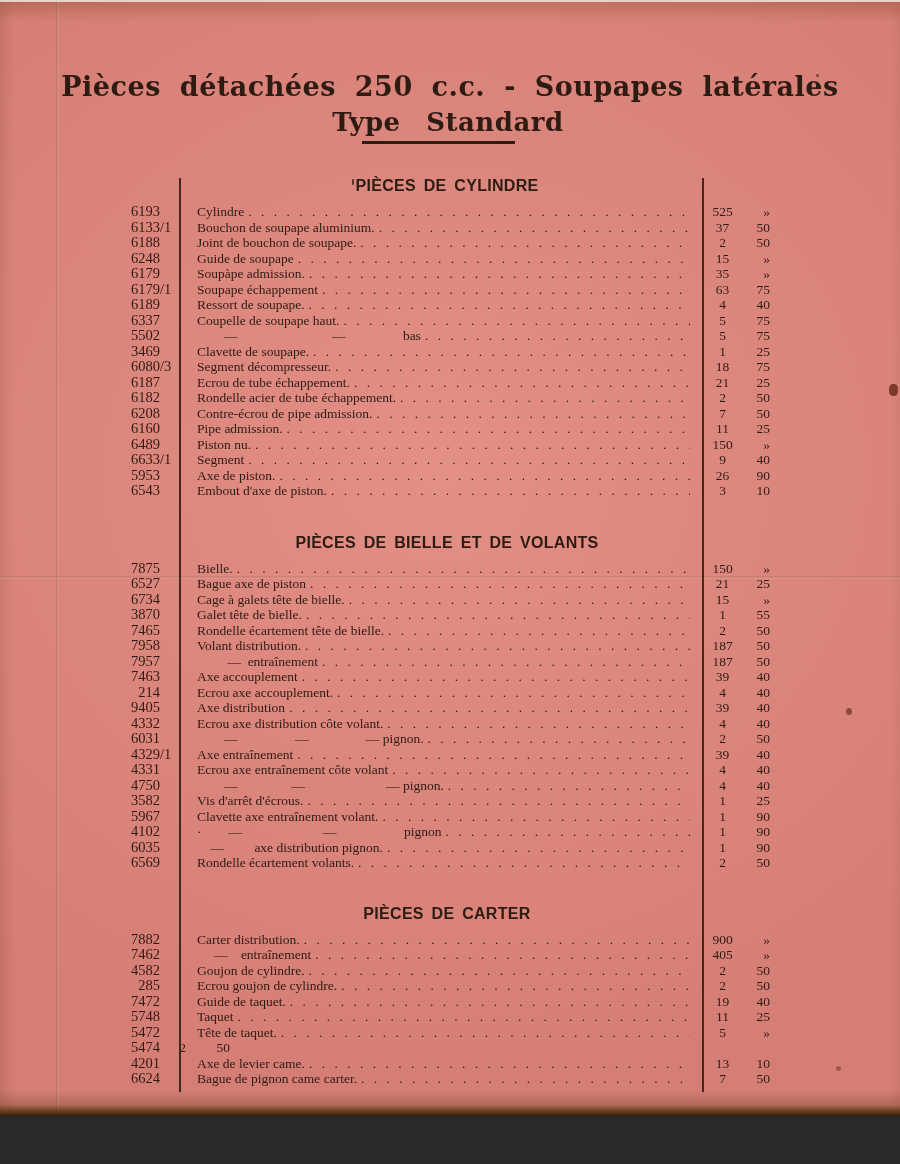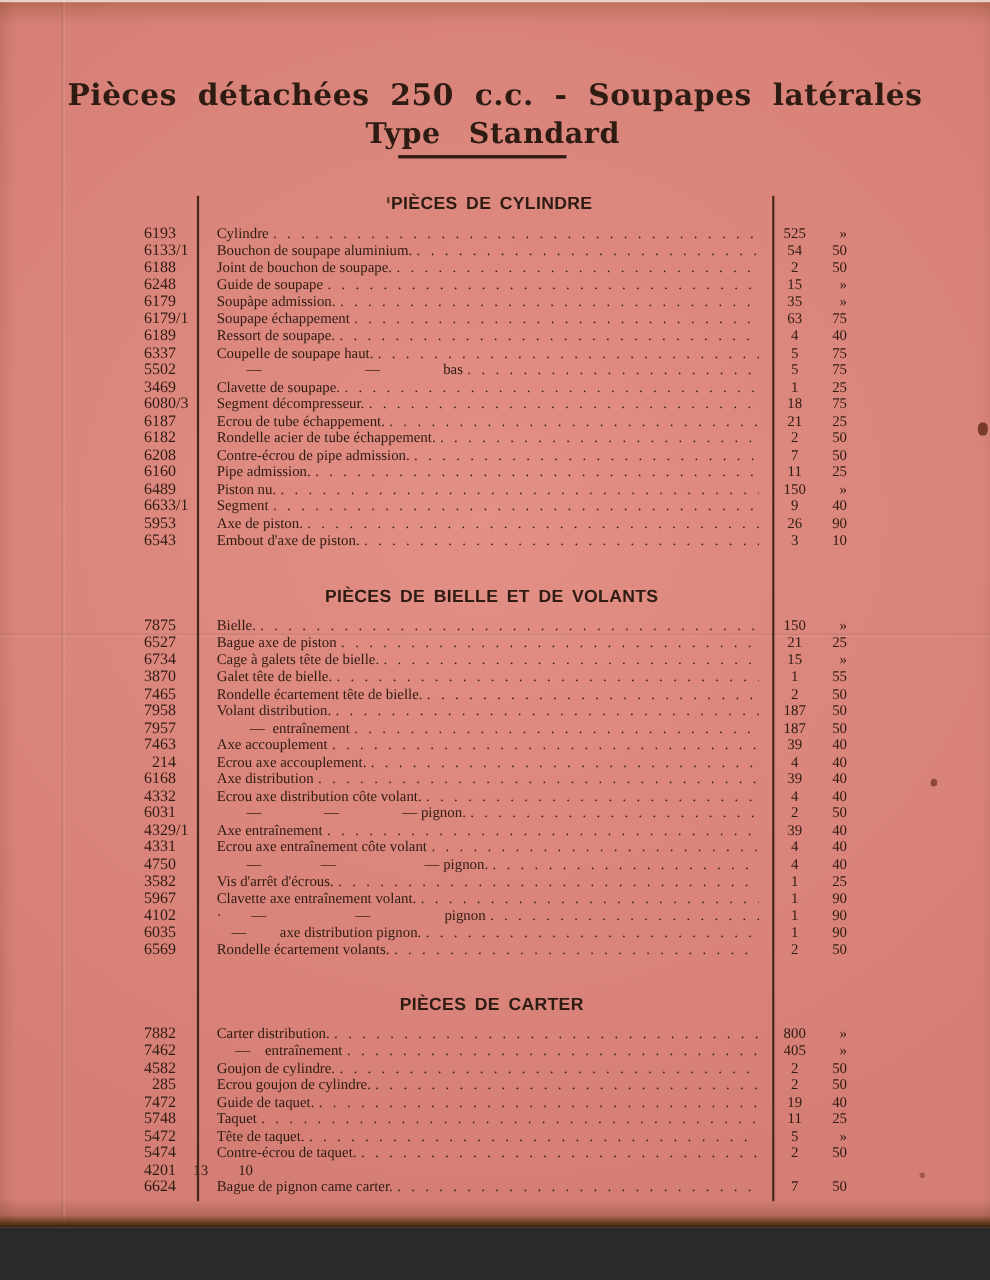--- a/index.html
+++ b/index.html
@@ -94,21 +94,21 @@
           </span>
           <span class="cell-fr">525</span>
           <span class="cell-ct">»</span>
         </div>
         <div class="row">
           <span class="cell-num"><span>6133</span><span class="num-suf">/1</span></span>
           <span class="cell-desc">
             <span class="desc-text">Bouchon de soupape aluminium.</span>
             <span class="dots"></span>
           </span>
-          <span class="cell-fr">54</span>
+          <span class="cell-fr">37</span>
           <span class="cell-ct">50</span>
         </div>
         <div class="row">
           <span class="cell-num">6188</span>
           <span class="cell-desc">
             <span class="desc-text">Joint de bouchon de soupape.</span>
             <span class="dots"></span>
           </span>
           <span class="cell-fr">2</span>
           <span class="cell-ct">50</span>
@@ -335,21 +335,21 @@
         <div class="row">
           <span class="cell-num">214</span>
           <span class="cell-desc">
             <span class="desc-text">Ecrou axe accouplement.</span>
             <span class="dots"></span>
           </span>
           <span class="cell-fr">4</span>
           <span class="cell-ct">40</span>
         </div>
         <div class="row">
-          <span class="cell-num">6168</span>
+          <span class="cell-num">9405</span>
           <span class="cell-desc">
             <span class="desc-text">Axe distribution</span>
             <span class="dots"></span>
           </span>
           <span class="cell-fr">39</span>
           <span class="cell-ct">40</span>
         </div>
         <div class="row">
           <span class="cell-num">4332</span>
           <span class="cell-desc">
@@ -442,21 +442,21 @@
         </div>
       </div>
       <div class="section section-2">
         <div class="section-heading">PIÈCES DE CARTER</div>
         <div class="row">
           <span class="cell-num">7882</span>
           <span class="cell-desc">
             <span class="desc-text">Carter distribution.</span>
             <span class="dots"></span>
           </span>
-          <span class="cell-fr">800</span>
+          <span class="cell-fr">900</span>
           <span class="cell-ct">»</span>
         </div>
         <div class="row">
           <span class="cell-num">7462</span>
           <span class="cell-desc">
             <span class="desc-text"> &nbsp;— entraînement</span>
             <span class="dots"></span>
           </span>
           <span class="cell-fr">405</span>
           <span class="cell-ct">»</span>
@@ -501,29 +501,29 @@
           <span class="cell-num">5472</span>
           <span class="cell-desc">
             <span class="desc-text">Tête de taquet.</span>
             <span class="dots"></span>
           </span>
           <span class="cell-fr">5</span>
           <span class="cell-ct">»</span>
         </div>
         <div class="row">
           <span class="cell-num">5474</span>
-          <span class="cell-desc">
-            <span class="desc-text">Contre-écrou de taquet.</span>
-            <span class="dots"></span>
-          </span>
           <span class="cell-fr">2</span>
           <span class="cell-ct">50</span>
         </div>
         <div class="row">
           <span class="cell-num">4201</span>
+          <span class="cell-desc">
+            <span class="desc-text">Axe de levier came.</span>
+            <span class="dots"></span>
+          </span>
           <span class="cell-fr">13</span>
           <span class="cell-ct">10</span>
         </div>
         <div class="row">
           <span class="cell-num">6624</span>
           <span class="cell-desc">
             <span class="desc-text">Bague de pignon came carter.</span>
             <span class="dots"></span>
           </span>
           <span class="cell-fr">7</span>

